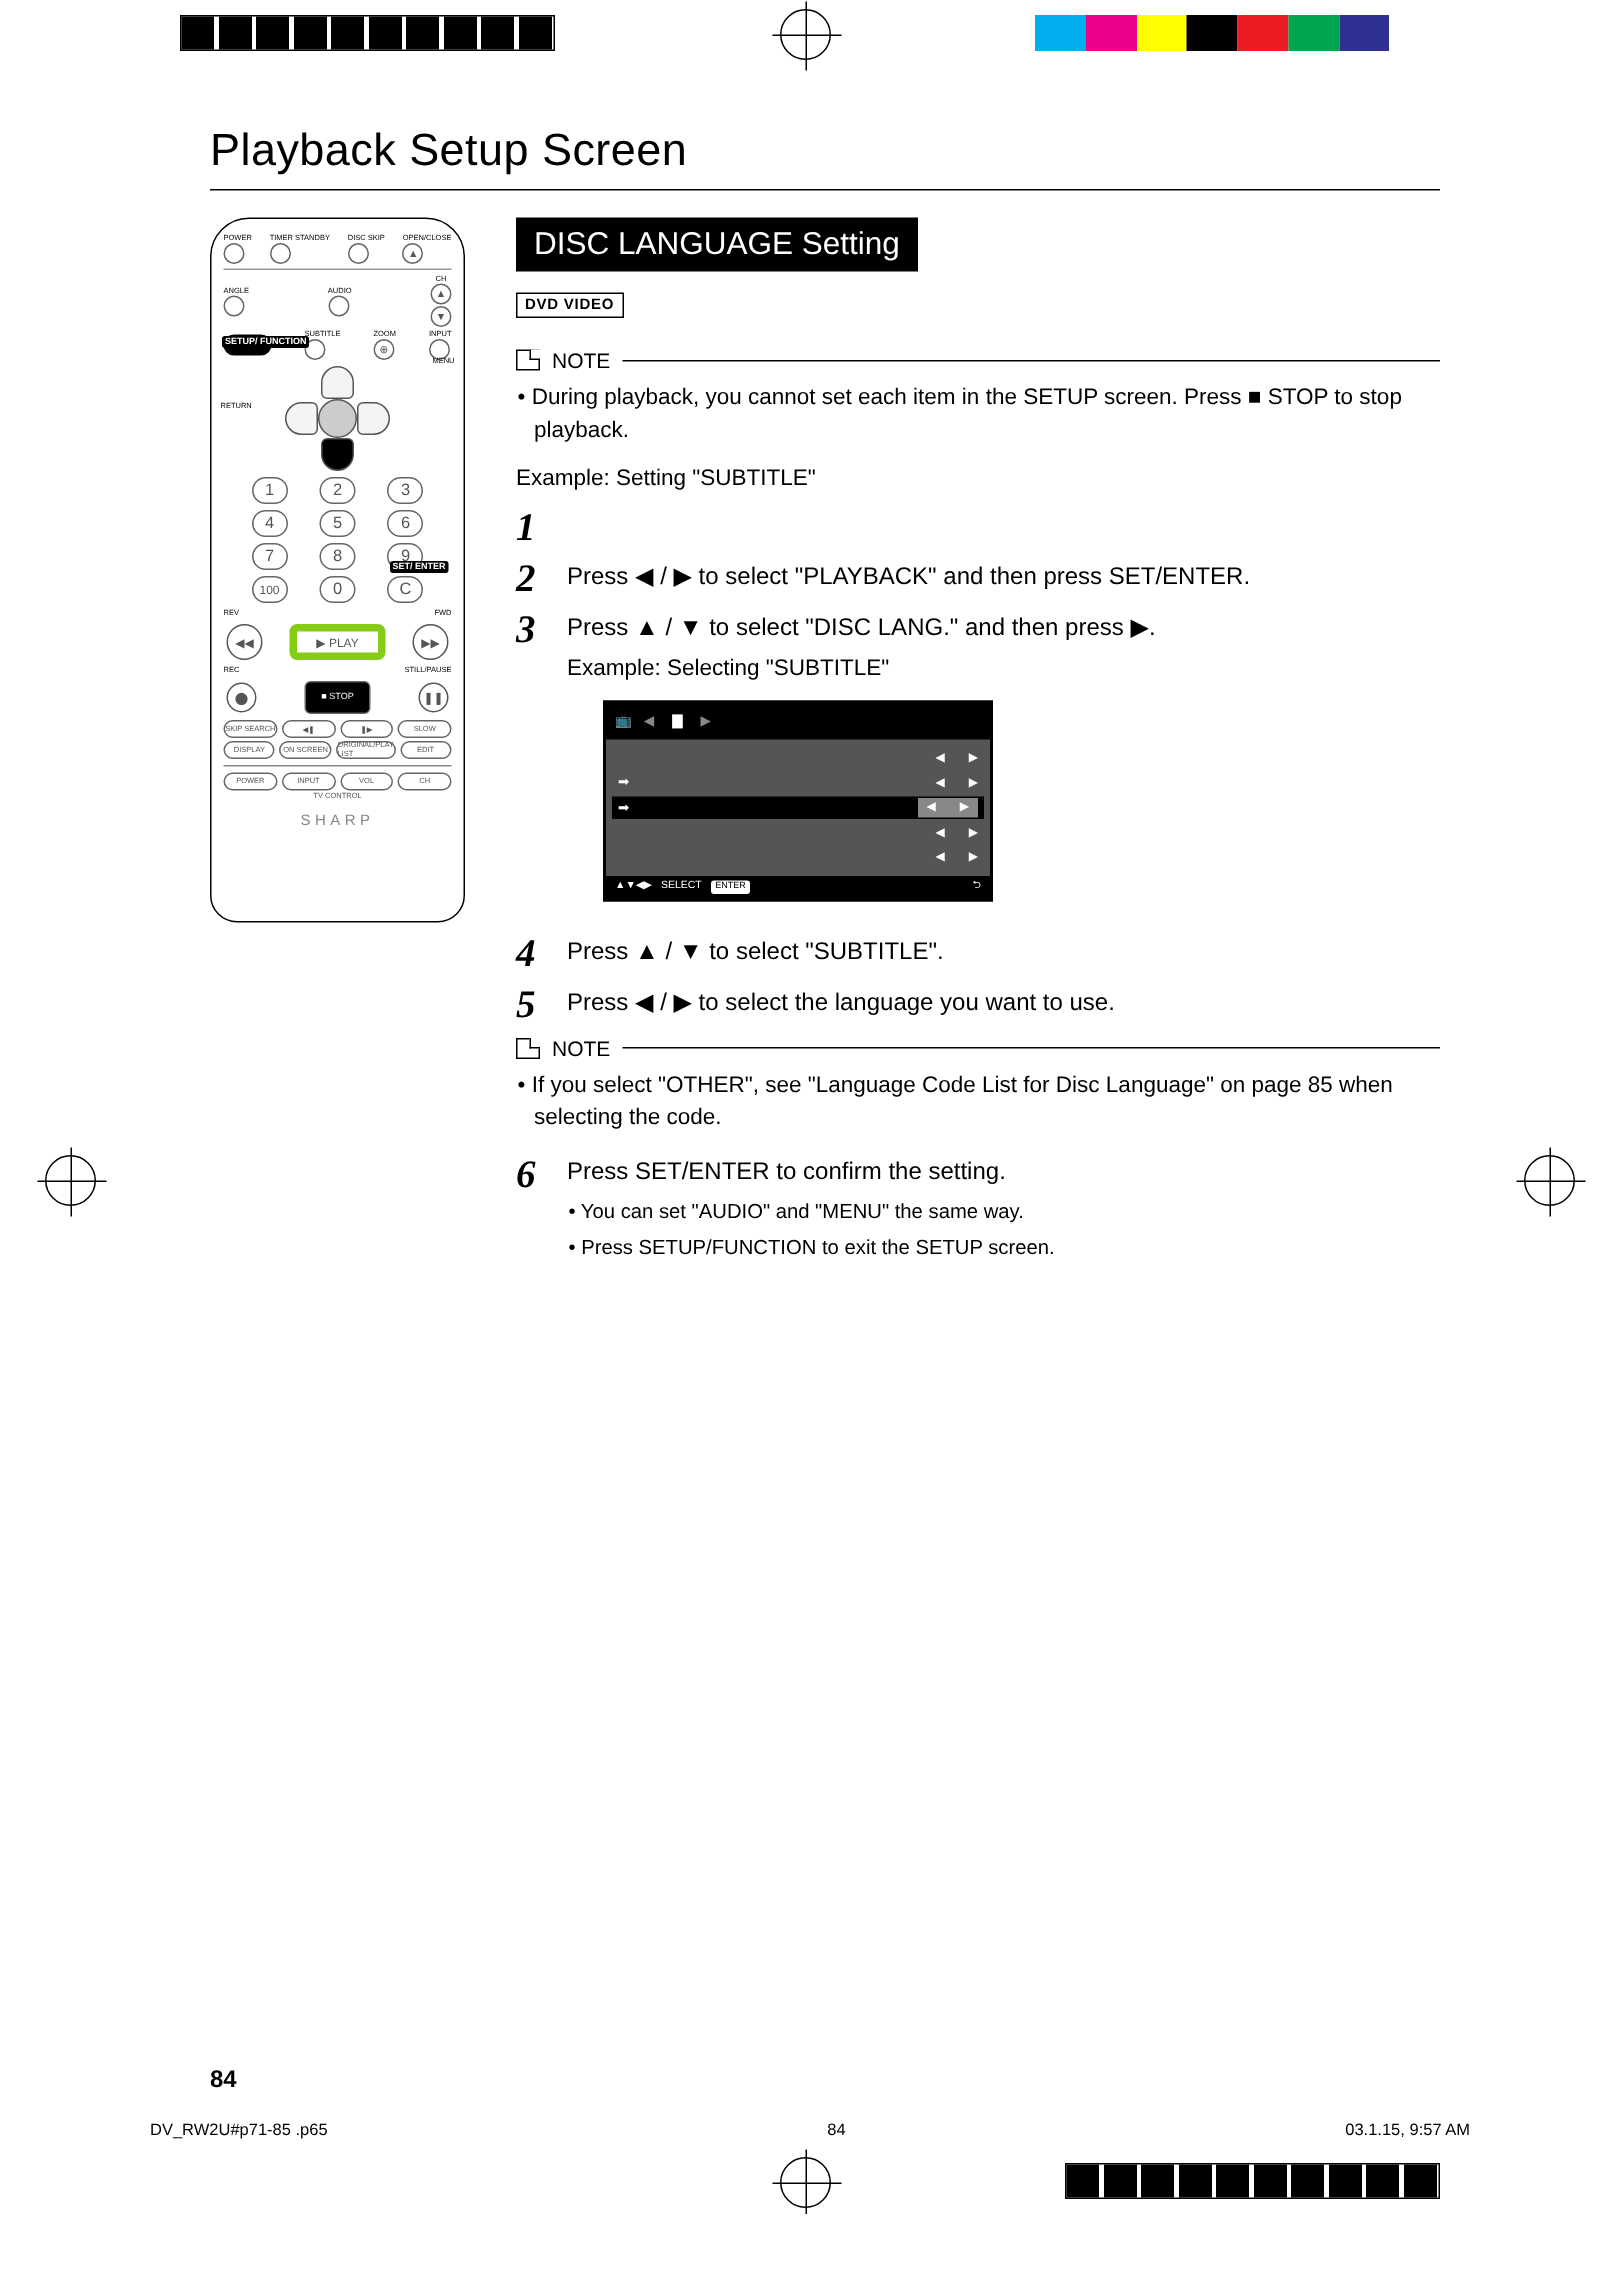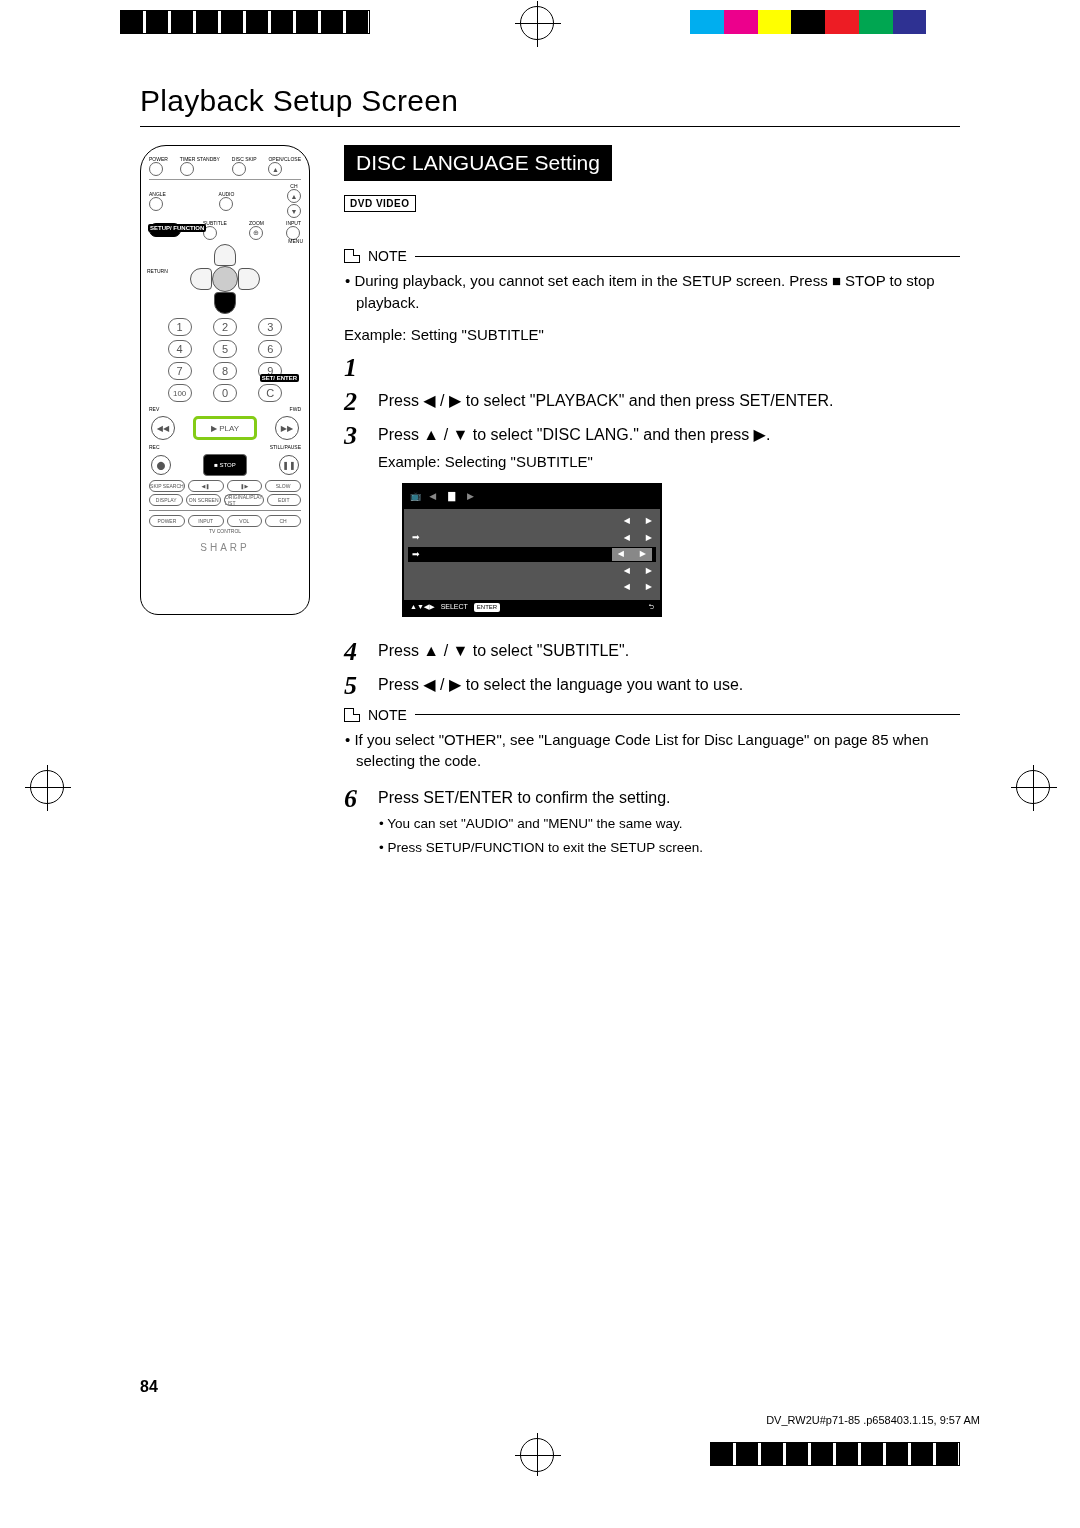--- a/index.html
+++ b/index.html
@@ -85,38 +85,38 @@
   .dpad{position:relative;width:70px;height:70px;margin:4px auto;}
   .dpad .center{position:absolute;left:22px;top:22px;width:26px;height:26px;border:1px solid #555;border-radius:50%;background:#ccc;}
   .dpad .arm{position:absolute;border:1px solid #555;background:#f4f4f4;}
   .dpad .up{left:24px;top:0;width:22px;height:22px;border-radius:11px 11px 4px 4px;}
   .dpad .dn{left:24px;bottom:0;width:22px;height:22px;border-radius:4px 4px 11px 11px;background:#000;}
   .dpad .lf{left:0;top:24px;width:22px;height:22px;border-radius:11px 4px 4px 11px;}
   .dpad .rt{right:0;top:24px;width:22px;height:22px;border-radius:4px 11px 11px 4px;}
   .numpad{display:grid;grid-template-columns:repeat(3,1fr);gap:4px;margin:4px 10px;}
   .numpad .rbtn{width:24px;height:18px;border-radius:9px;font-size:11px;margin:0 auto;}
   .transport{display:flex;justify-content:space-between;align-items:center;margin:4px 2px;}
-  .transport .play{width:64px;height:24px;border:3px solid #84cc16;border-radius:5px;display:flex;align-items:center;justify-content:center;font-size:8px;}
+  .transport .play{width:64px;height:24px;border:5px solid #84cc16;border-radius:5px;display:flex;align-items:center;justify-content:center;font-size:8px;}
   .transport .sbtn{width:24px;height:24px;border:1px solid #555;border-radius:50%;display:flex;align-items:center;justify-content:center;font-size:8px;}
   .bottomrow{display:grid;grid-template-columns:repeat(4,1fr);gap:3px;margin:2px 0;}
   .bottomrow .rbtn{width:100%;border-radius:7px;height:12px;font-size:5px;}
   .brand{text-align:center;font-size:10px;letter-spacing:3px;margin-top:8px;color:#888;}
   .tvsep{border-top:1px solid #888;margin:4px 0;}
   .callout{font-size:7px;color:#000;font-weight:bold;}
   .highlight-setup{position:absolute;left:7px;top:78px;background:#000;color:#fff;font-size:6px;padding:1px 2px;border-radius:2px;}
   .highlight-enter{position:absolute;right:2px;top:130px;background:#000;color:#fff;font-size:6px;padding:1px 2px;border-radius:2px;text-align:center;line-height:1;}
 
   
   .section-heading{
     background:#000;color:#fff;font-size:21px;font-weight:500;
     padding:6px 12px 6px 12px;display:inline-block;margin:0 0 12px 0;
   }
   .badge{
     display:inline-block;border:1.3px solid #000;font-size:10px;font-weight:bold;
-    padding:2px 5px;letter-spacing:.5px;margin-bottom:30px;
+    padding:2px 5px;letter-spacing:.5px;margin-bottom:14px;
   }
   .note-head{display:flex;align-items:center;gap:8px;margin:6px 0 6px 0;}
   .note-icon{width:16px;height:14px;border:1.3px solid #000;position:relative;}
   .note-icon:before{content:"";position:absolute;right:-1px;top:-1px;width:6px;height:6px;background:#fff;border-left:1.3px solid #000;border-bottom:1.3px solid #000;}
   .note-label{font-size:14px;text-align:center;}
   .note-rule{flex:1;border-top:1.3px solid #000;}
   .body{font-size:15px;line-height:1.45;}
   .bullet{padding-left:12px;text-indent:-11px;}
   .example{margin:10px 0 10px 0;}
   .example .ex-label{font-weight:400;}
@@ -140,21 +140,21 @@
   .osd .mrow.sel{background:#000;}
   .osd .mrow.sel .val{background:#888;color:#fff;padding:0 6px;}
   .osd .val{display:flex;gap:3px;align-items:center;}
   .osd .tri{font-size:8px;}
   .osd .foot{background:#000;padding:2px 6px;font-size:7px;display:flex;gap:6px;align-items:center;}
   .osd .key{background:#fff;color:#000;padding:0 3px;border-radius:2px;font-size:6px;}
 
   .page-number{position:absolute;bottom:18px;left:50px;font-weight:bold;font-size:16px;}
 
   
-  .slug{font-size:11px;color:#000;display:flex;justify-content:flex-end;margin:0 100px 6px 100px;}
+  .slug{font-size:11px;color:#000;display:flex;justify-content:space-between;margin:0 100px 6px 100px;}
 </style>
 </head>
 <body>
 
 <div class="reg-top">
   <div class="bars"></div>
   <div class="reg-target"></div>
   <div class="colorbar" id="colorbar">
       <span style="background: rgb(0, 174, 239);"></span>
       <span style="background: rgb(236, 0, 140);"></span>

